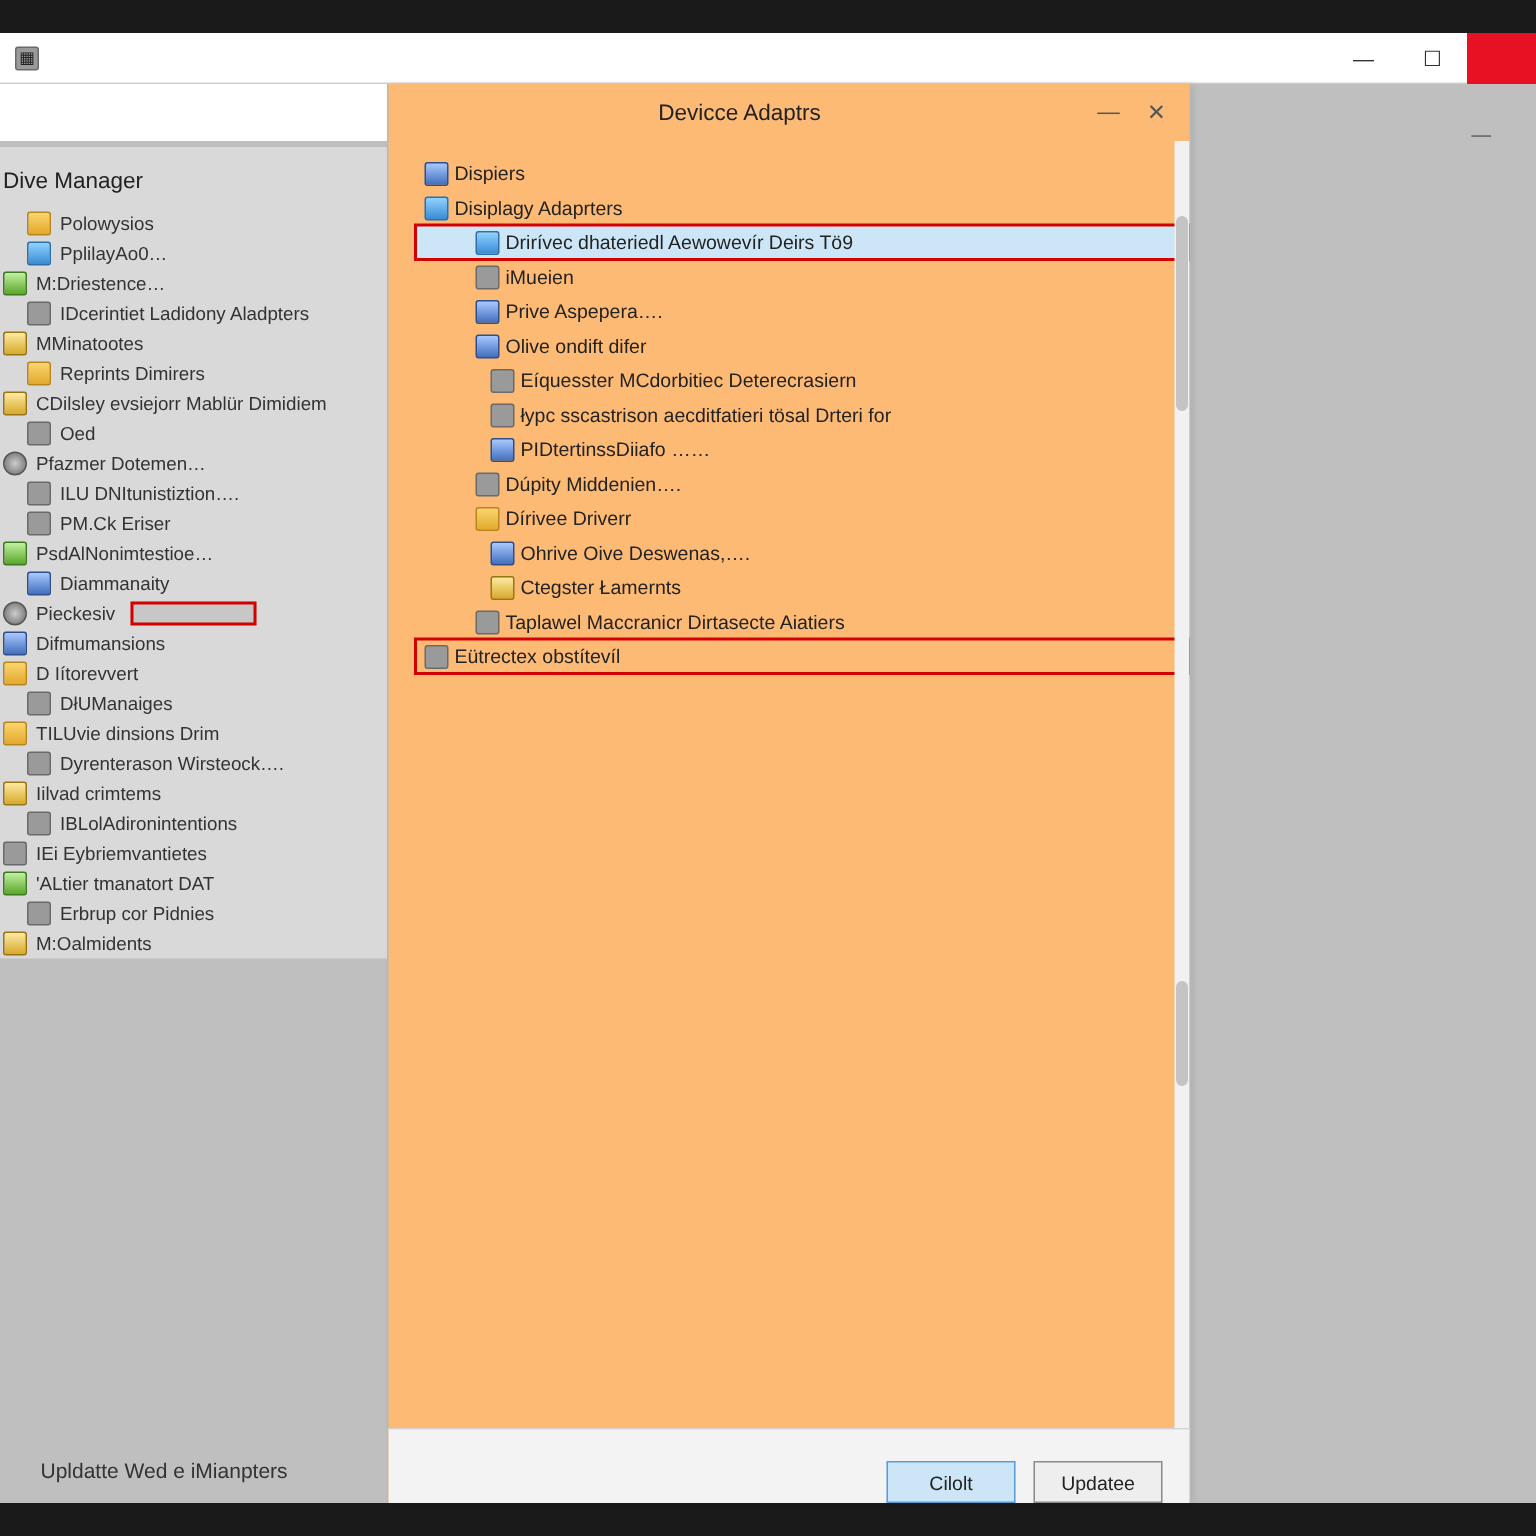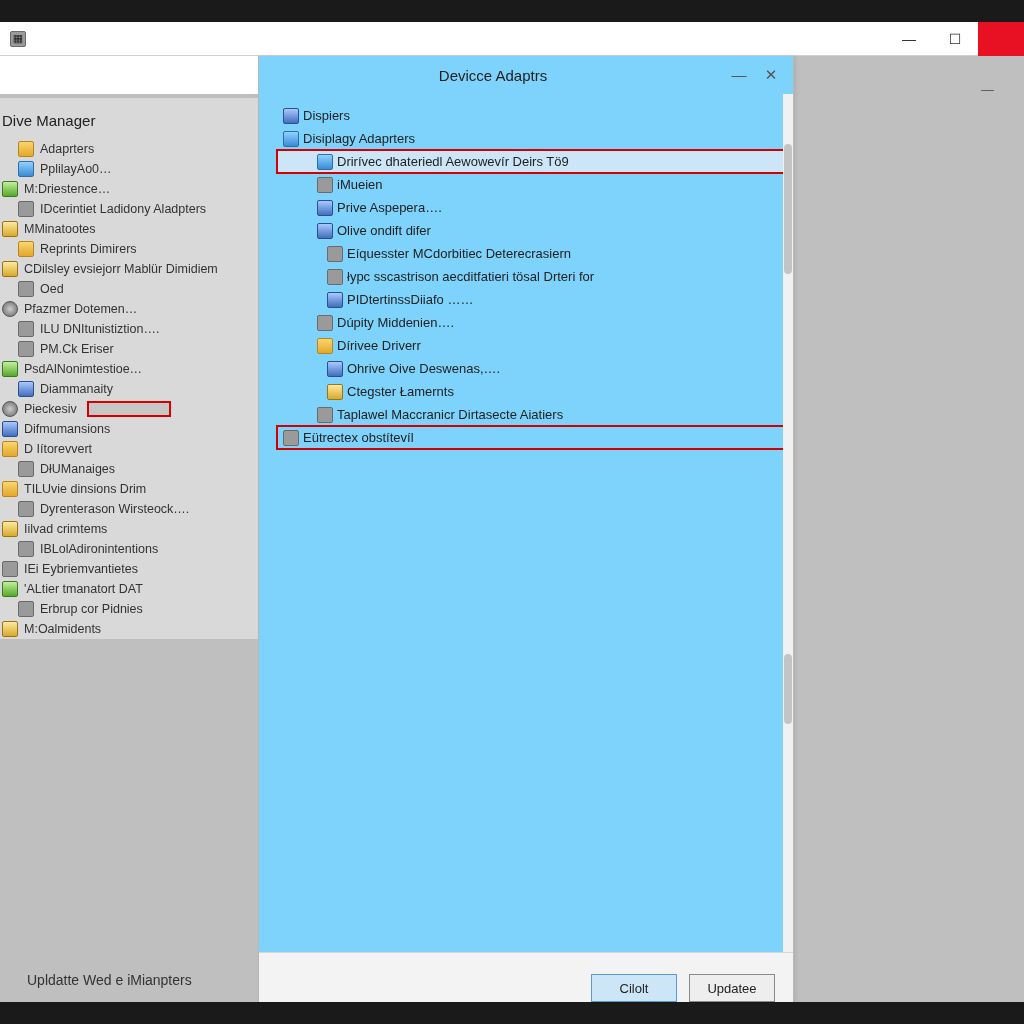--- a/index.html
+++ b/index.html
@@ -94,21 +94,21 @@
   .side-highlight {
     border:2px solid #d30000;
     padding:0 2px;
   }
 
   
   .dialog {
     position:absolute;
     top:0; left:258px;
     width:536px; height:100%;
-    background:#7dd3fc;
+    background:#fdba74;
     border-left:1px solid #b8b8b8;
     border-right:1px solid #b8b8b8;
     display:flex; flex-direction:column;
     box-shadow: 2px 0 4px rgba(0,0,0,.08);
   }
   .dlg-titlebar {
     height:38px;
     display:flex; align-items:center;
     padding:0 10px 0 0;
   }
@@ -196,21 +196,21 @@
       <div class="back-client-inner-white"></div>
       <div class="back-client-menu">
         <span>—</span>
       </div>
 
       <div class="sidebar">
         <div class="sidebar-title">Dive Manager</div>
         <ul class="side-tree" id="side-tree">
             <li class="side-item indent1">
               <span class="ic folder"></span>
-              <span>Adaprters</span>
+              <span>Polowysios</span>
             </li>
             <li class="side-item indent1">
               <span class="ic monitor"></span>
               <span>PplilayAo0…</span>
             </li>
             <li class="side-item indent0">
               <span class="ic card"></span>
               <span>M:Driestence…</span>
             </li>
             <li class="side-item indent1">

